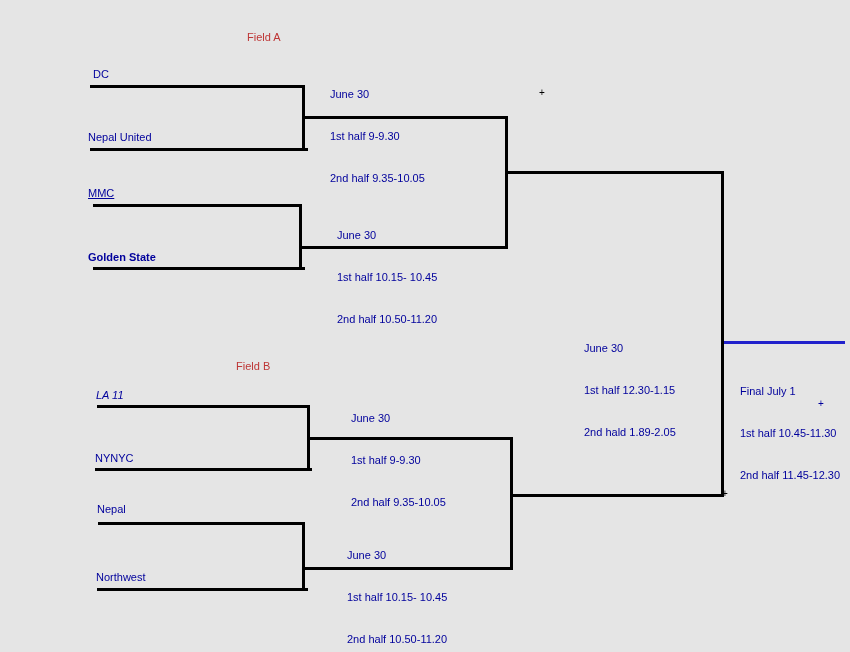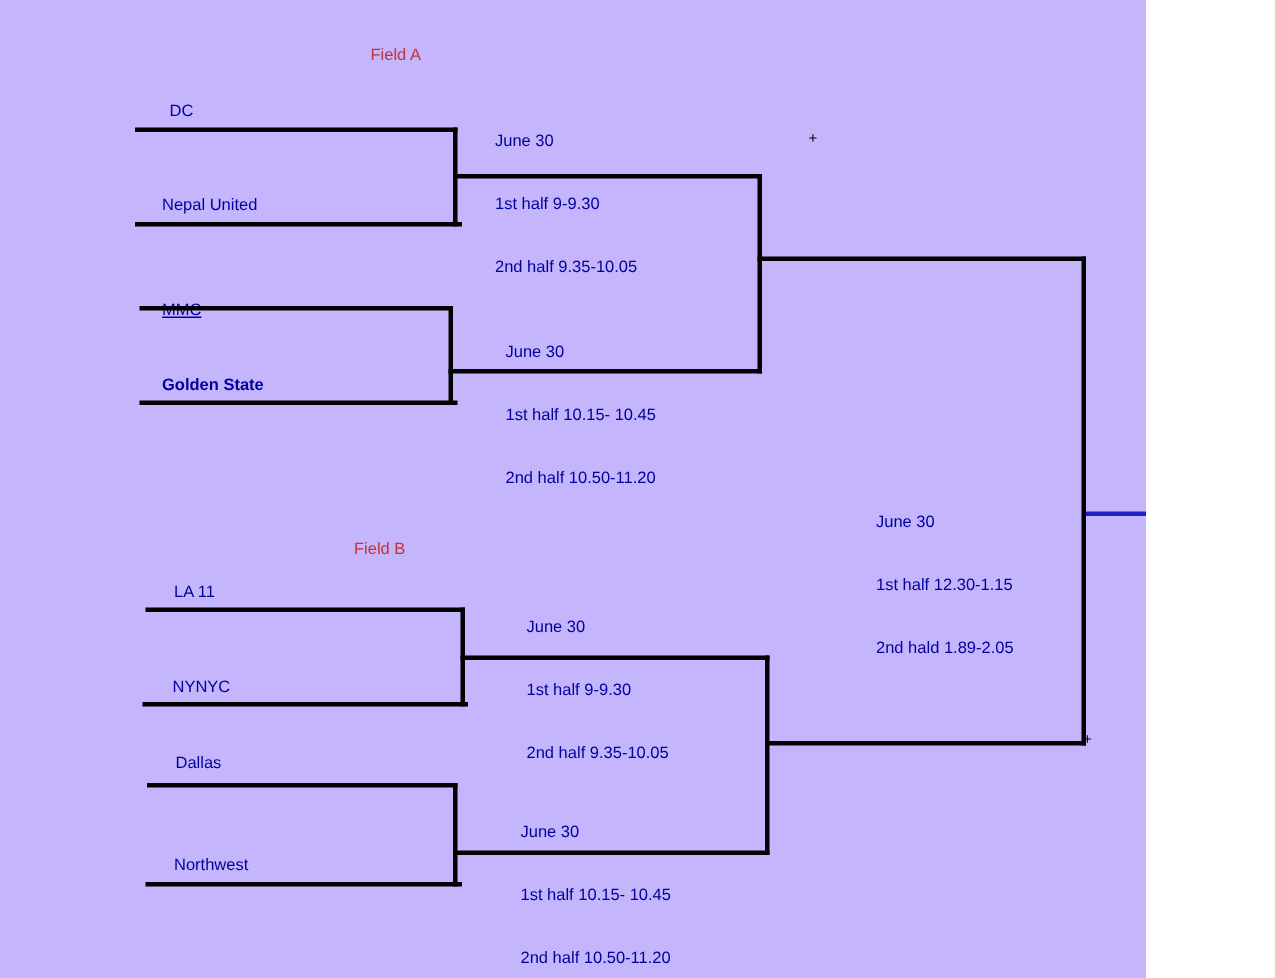--- a/index.html
+++ b/index.html
@@ -1,43 +1,43 @@
 <!DOCTYPE html>
 <html style="--blue: #00009C; --red: #BE3535; --line: #000000; --finalline: #2121CC;"><head>
 <meta charset="utf-8">
 <style>
   html,body{margin:0;padding:0;background:#fff;}
   .stage{
-    position:relative;width:764px;height:652px;background:#c4b5fd;overflow:hidden;
+    position:relative;width:850px;height:652px;background:#e5e5e5;overflow:hidden;
     font-family:"Liberation Sans",sans-serif;
   }
   .ln{position:absolute;background:var(--line,#000);}
   .bl{position:absolute;background:var(--finalline,#2121CC);}
-  .t{position:absolute;color:var(--blue,#00009C);font-size:11px;line-height:14px;white-space:pre;margin-left:20px;}
+  .t{position:absolute;color:var(--blue,#00009C);font-size:11px;line-height:14px;white-space:pre;}
   .fld{position:absolute;color:var(--red,#BE3535);font-size:11px;line-height:14px;white-space:pre;}
   .mt{position:absolute;color:var(--blue,#00009C);font-size:11px;line-height:14px;white-space:pre;}
   .mk{position:absolute;font-size:10px;line-height:10px;color:#000;}
   .mkb{position:absolute;font-size:10px;line-height:10px;color:var(--blue,#00009C);}
 </style>
 </head>
 <body>
 
 <div class="stage">
 
   <div class="fld" style="left:247px;top:30px;">Field A</div>
   <div class="fld" style="left:236px;top:359px;">Field B</div>
 
   <div class="t" style="left:93px;top:67px;">DC</div>
   <div class="t" style="left:88px;top:130px;text-align:right;">Nepal United</div>
-  <div class="t" style="left:88px;top:200px;text-decoration:underline;">MMC</div>
+  <div class="t" style="left:88px;top:186px;text-decoration:underline;">MMC</div>
   <div class="t" style="left:88px;top:250px;font-weight:bold;">Golden State</div>
 
-  <div class="t" style="left:96px;top:388px;">LA 11</div>
+  <div class="t" style="left:96px;top:388px;font-style:italic;">LA 11</div>
   <div class="t" style="left:95px;top:451px;">NYNYC</div>
-  <div class="t" style="left:97px;top:502px;">Dallas</div>
+  <div class="t" style="left:97px;top:502px;">Nepal</div>
   <div class="t" style="left:96px;top:570px;">Northwest</div>
 
   <div class="mt" style="left:330px;top:59px;">
     <div>June 30</div>
     <div>1st half 9-9.30</div>
     <div>2nd half 9.35-10.05</div>
   </div>
 
   <div class="mt" style="left:337px;top:200px;">
     <div>June 30</div>
@@ -56,20 +56,25 @@
     <div>1st half 9-9.30</div>
     <div>2nd half 9.35-10.05</div>
   </div>
 
   <div class="mt" style="left:347px;top:520px;">
     <div>June 30</div>
     <div>1st half 10.15- 10.45</div>
     <div>2nd half 10.50-11.20</div>
   </div>
 
+  <div class="mt" style="left:740px;top:356px;">
+    <div>Final July 1</div>
+    <div>1st half 10.45-11.30</div>
+    <div>2nd half 11.45-12.30</div>
+  </div>
 
   <div class="ln" style="left:90px;top:85px;width:215px;height:3px;"></div>
   <div class="ln" style="left:90px;top:148px;width:218px;height:3px;"></div>
   <div class="ln" style="left:302px;top:85px;width:3px;height:66px;"></div>
   <div class="ln" style="left:302px;top:116px;width:206px;height:3px;"></div>
 
   <div class="ln" style="left:93px;top:204px;width:209px;height:3px;"></div>
   <div class="ln" style="left:93px;top:267px;width:212px;height:3px;"></div>
   <div class="ln" style="left:299px;top:204px;width:3px;height:66px;"></div>
   <div class="ln" style="left:299px;top:246px;width:209px;height:3px;"></div>

